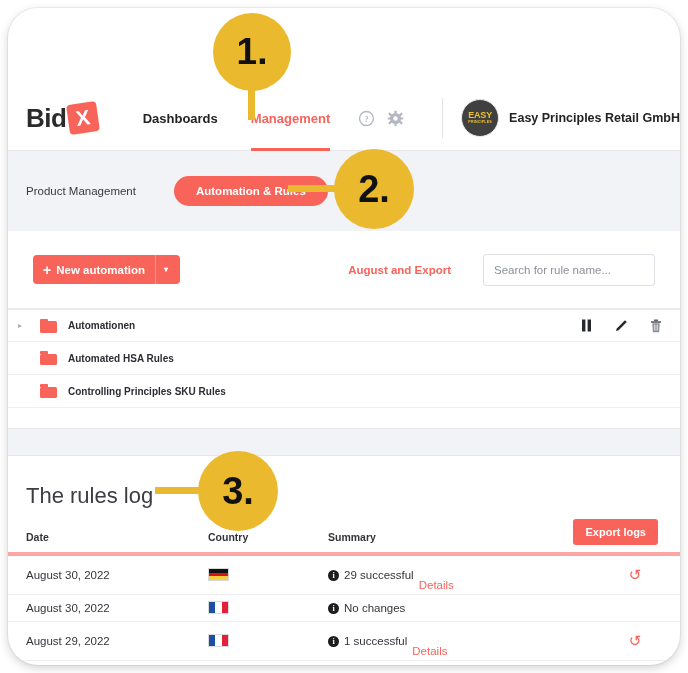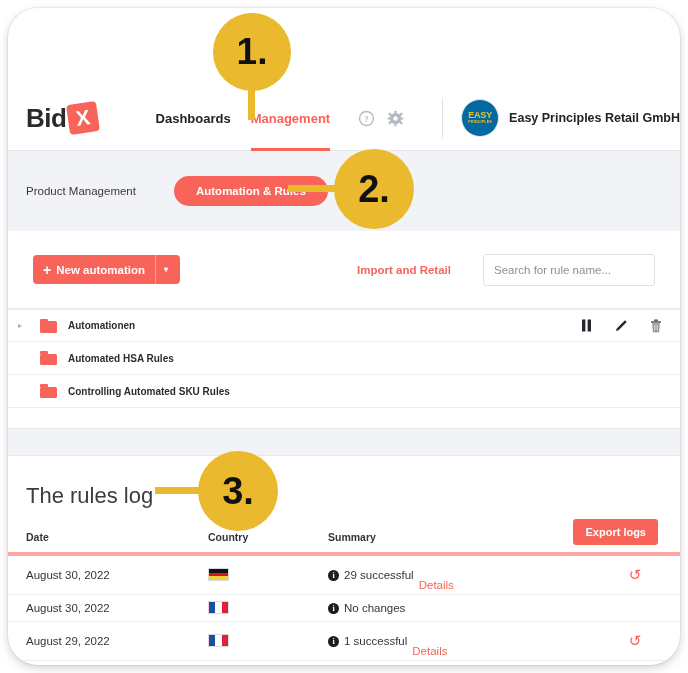--- a/index.html
+++ b/index.html
@@ -65,21 +65,21 @@
     align-items: center;
     justify-content: center;
     color: #ffffff;
     font-size: 21px;
     font-weight: bold;
   }
 
   .navlinks {
     display: flex;
     align-items: center;
-    gap: 20px;
+    gap: 33px;
     margin-left: 18px;
     height: 65px;
   }
   .navlink {
     font-size: 13px;
     font-weight: bold;
     color: #232323;
     position: relative;
     height: 65px;
     display: flex;
@@ -114,21 +114,21 @@
   .account {
     display: flex;
     align-items: center;
     margin-left: 18px;
     cursor: pointer;
   }
   .avatar {
     width: 38px; height: 38px;
     border-radius: 50%;
     border: 1px solid #e6e8ec;
-    background: #0369a1;
+    background: #404040;
     display: flex;
     flex-direction: column;
     align-items: center;
     justify-content: center;
     line-height: 1;
   }
   .avatar .a1 { font-size: 9px; font-weight: bold; color: #f0c129; letter-spacing: -0.2px; }
   .avatar .a2 { font-size: 3.6px; font-weight: bold; color: #f0c129; letter-spacing: 0.2px; margin-top: 1px; }
   .account-name {
     font-size: 12.5px;
@@ -427,21 +427,21 @@
       <span class="pill">Automation &amp; Rules</span>
     </div>
 
     <div class="toolbar">
       <div class="btn-new">
         <span class="plus">+</span>
         <span>New automation</span>
         <span class="caretbox">▾</span>
       </div>
       <div class="spacer"></div>
-      <span class="link-ie">Import and Retail</span>
+      <span class="link-ie">August and Export</span>
       <input class="searchbox" type="text" placeholder="Search for rule name..." style="">
     </div>
 
     <div class="ruleslist">
 
       <div class="rulerow first">
         <span class="tri">▸</span>
         <span class="folder"></span>
         <span class="rulename">Automationen</span>
         <span class="rowactions">
@@ -471,21 +471,21 @@
 
       <div class="rulerow">
         <span class="tri blank"></span>
         <span class="folder"></span>
         <span class="rulename">Automated HSA Rules</span>
       </div>
 
       <div class="rulerow">
         <span class="tri blank"></span>
         <span class="folder"></span>
-        <span class="rulename">Controlling Automated SKU Rules</span>
+        <span class="rulename">Controlling Principles SKU Rules</span>
       </div>
     </div>
 
     <div class="band"></div>
 
     <div class="logsection">
       <h2 class="logtitle">The rules log</h2>
 
       <table class="logtable">
         <thead>

